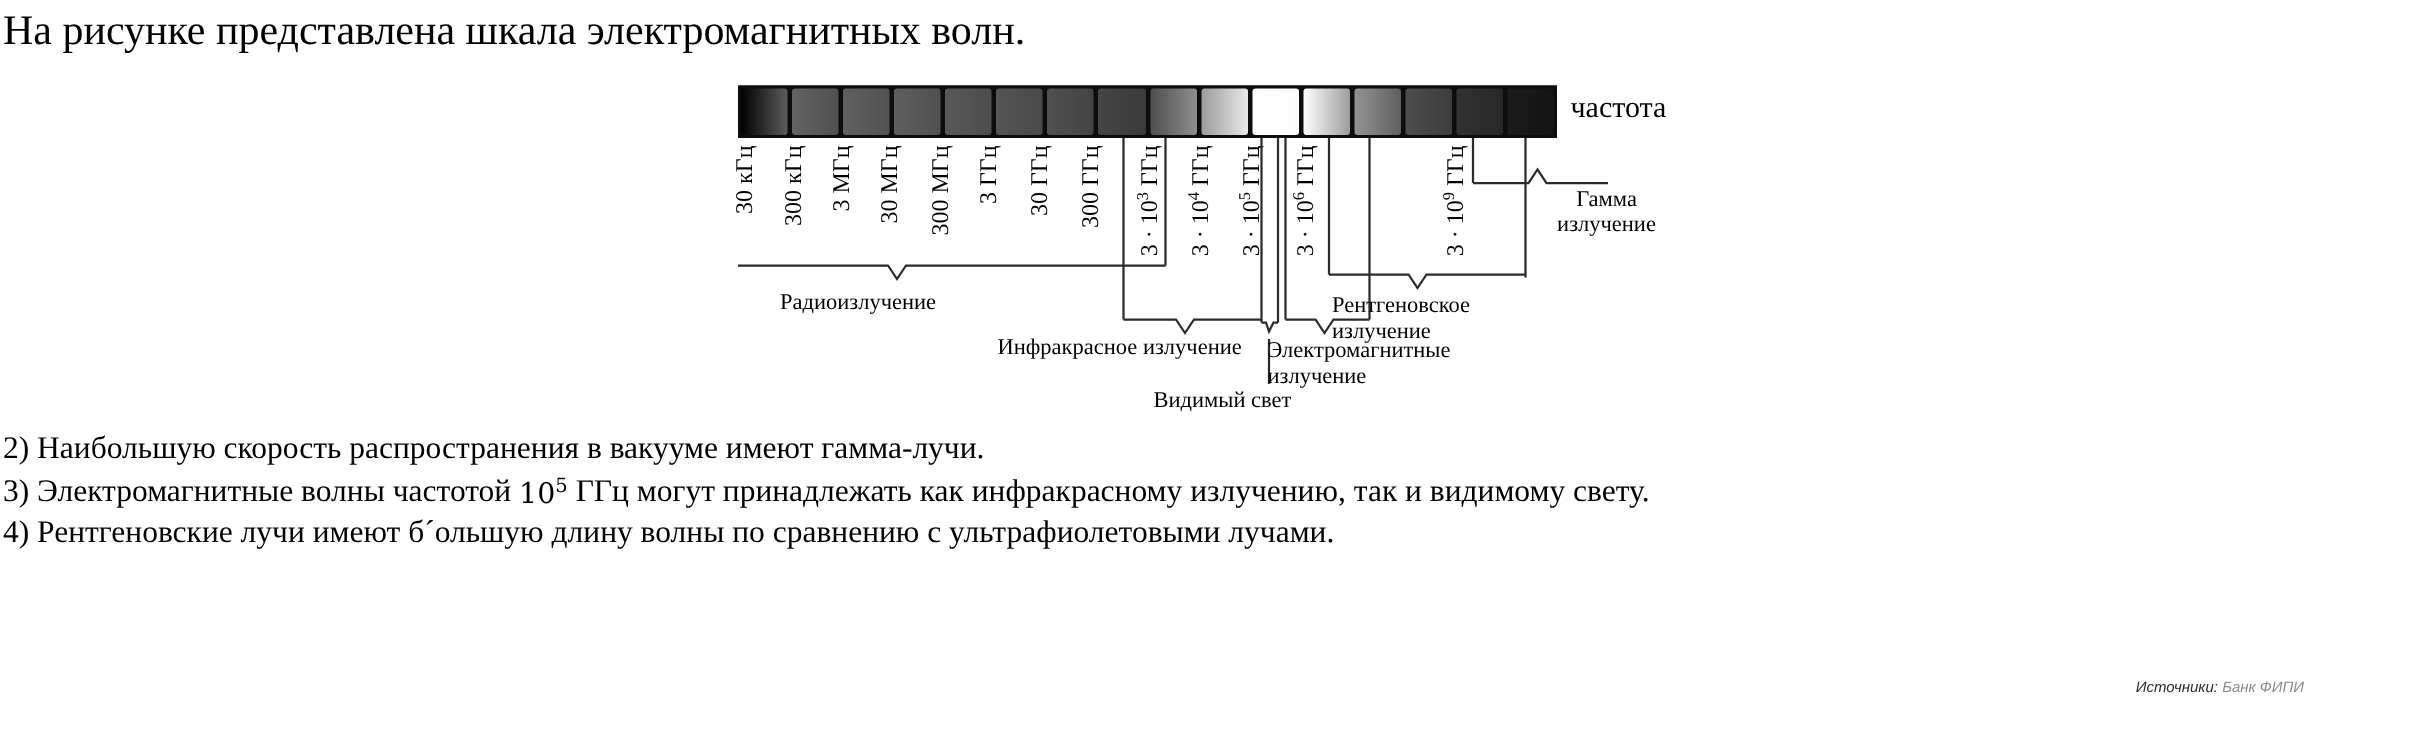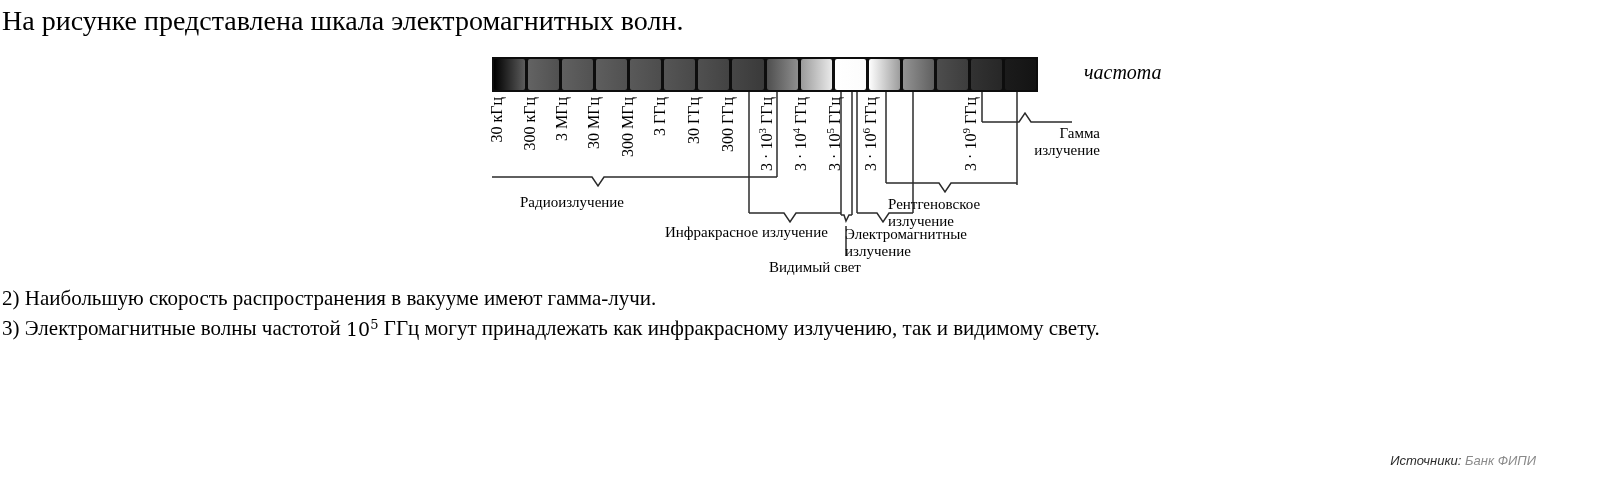--- a/index.html
+++ b/index.html
@@ -15,44 +15,44 @@
   .stmt-math{font-family:"DejaVu Serif", serif;font-size:19px;}
   .stmt-math sup{font-size:13px;}
 
   
   #bar{
     left:492px;top:57px;width:546px;height:35px;box-sizing:border-box;
     background:#0d0d0d;border:2px solid #0d0d0d;display:flex;gap:3px;
   }
   .seg{flex:1;border-radius:2px;}
 
-  #freq-label{left:1084px;top:61px;font-size:20px;font-style:italic;}
+  #freq-label{left:1047px;top:61px;font-size:20px;}
 
   
   .tick{
     position:absolute;width:80px;height:20px;line-height:20px;
     font-size:16px;text-align:right;white-space:nowrap;
     transform:rotate(-90deg);transform-origin:0 0;
   }
   .tick sup{font-size:11px;}
 
   
   .region{position:absolute;font-size:15px;line-height:17px;text-align:left;}
   #r-radio{left:520px;top:194px;width:160px;}
   #r-ir{left:665px;top:224px;width:165px;}
   #r-vis{left:769px;top:259px;width:164px;white-space:nowrap;}
   #r-uv{left:845px;top:226px;width:175px;}
   #r-xray{left:888px;top:196px;width:160px;}
-  #r-gamma{left:1000px;top:125px;width:100px;text-align:right;}
+  #r-gamma{left:1021px;top:125px;width:100px;text-align:center;}
 
   #braces{position:absolute;left:0;top:0;pointer-events:none;}
 
   #source{
     right:80px;top:453px;font-family:"Liberation Sans", sans-serif;
-    font-style:italic;font-size:13px;white-space:nowrap;
+    font-style:italic;font-size:10px;white-space:nowrap;
   }
   #source .src-prefix{color:#2b2b2b;}
   #source .src-value{color:#8a8a8a;}
 </style>
 </head>
 <body>
 
 <div class="abs" id="intro">На рисунке представлена шкала электромагнитных волн.</div>
 
 <div class="abs" id="bar">
@@ -113,20 +113,21 @@
 <div class="region" id="r-ir">Инфракрасное излучение</div>
 <div class="region" id="r-vis">Видимый свет</div>
 <div class="region" id="r-uv">Электромагнитные излучение</div>
 <div class="region" id="r-xray">Рентгеновское излучение</div>
 <div class="region" id="r-gamma">Гамма излучение</div>
 
 <div class="abs" id="qblock">
   <div id="statements">
       <div class="line">2) Наибольшую скорость распространения в вакууме имеют гамма-лучи.</div>
       <div class="line">3) Электромагнитные волны частотой <span class="stmt-math">10<sup>5</sup></span> ГГц могут принадлежать как инфракрасному излучению, так и видимому свету.</div>
+      <div class="line">4) Рентгеновские лучи имеют б´ольшую длину волны по сравнению с ультрафиолетовыми лучами.</div>
     </div>
 </div>
 
 <div class="abs" id="source">
   <span class="src-prefix">Источники:</span>
   <span> </span>
   <span class="src-value">Банк ФИПИ</span>
 </div>
 
 </body></html>

